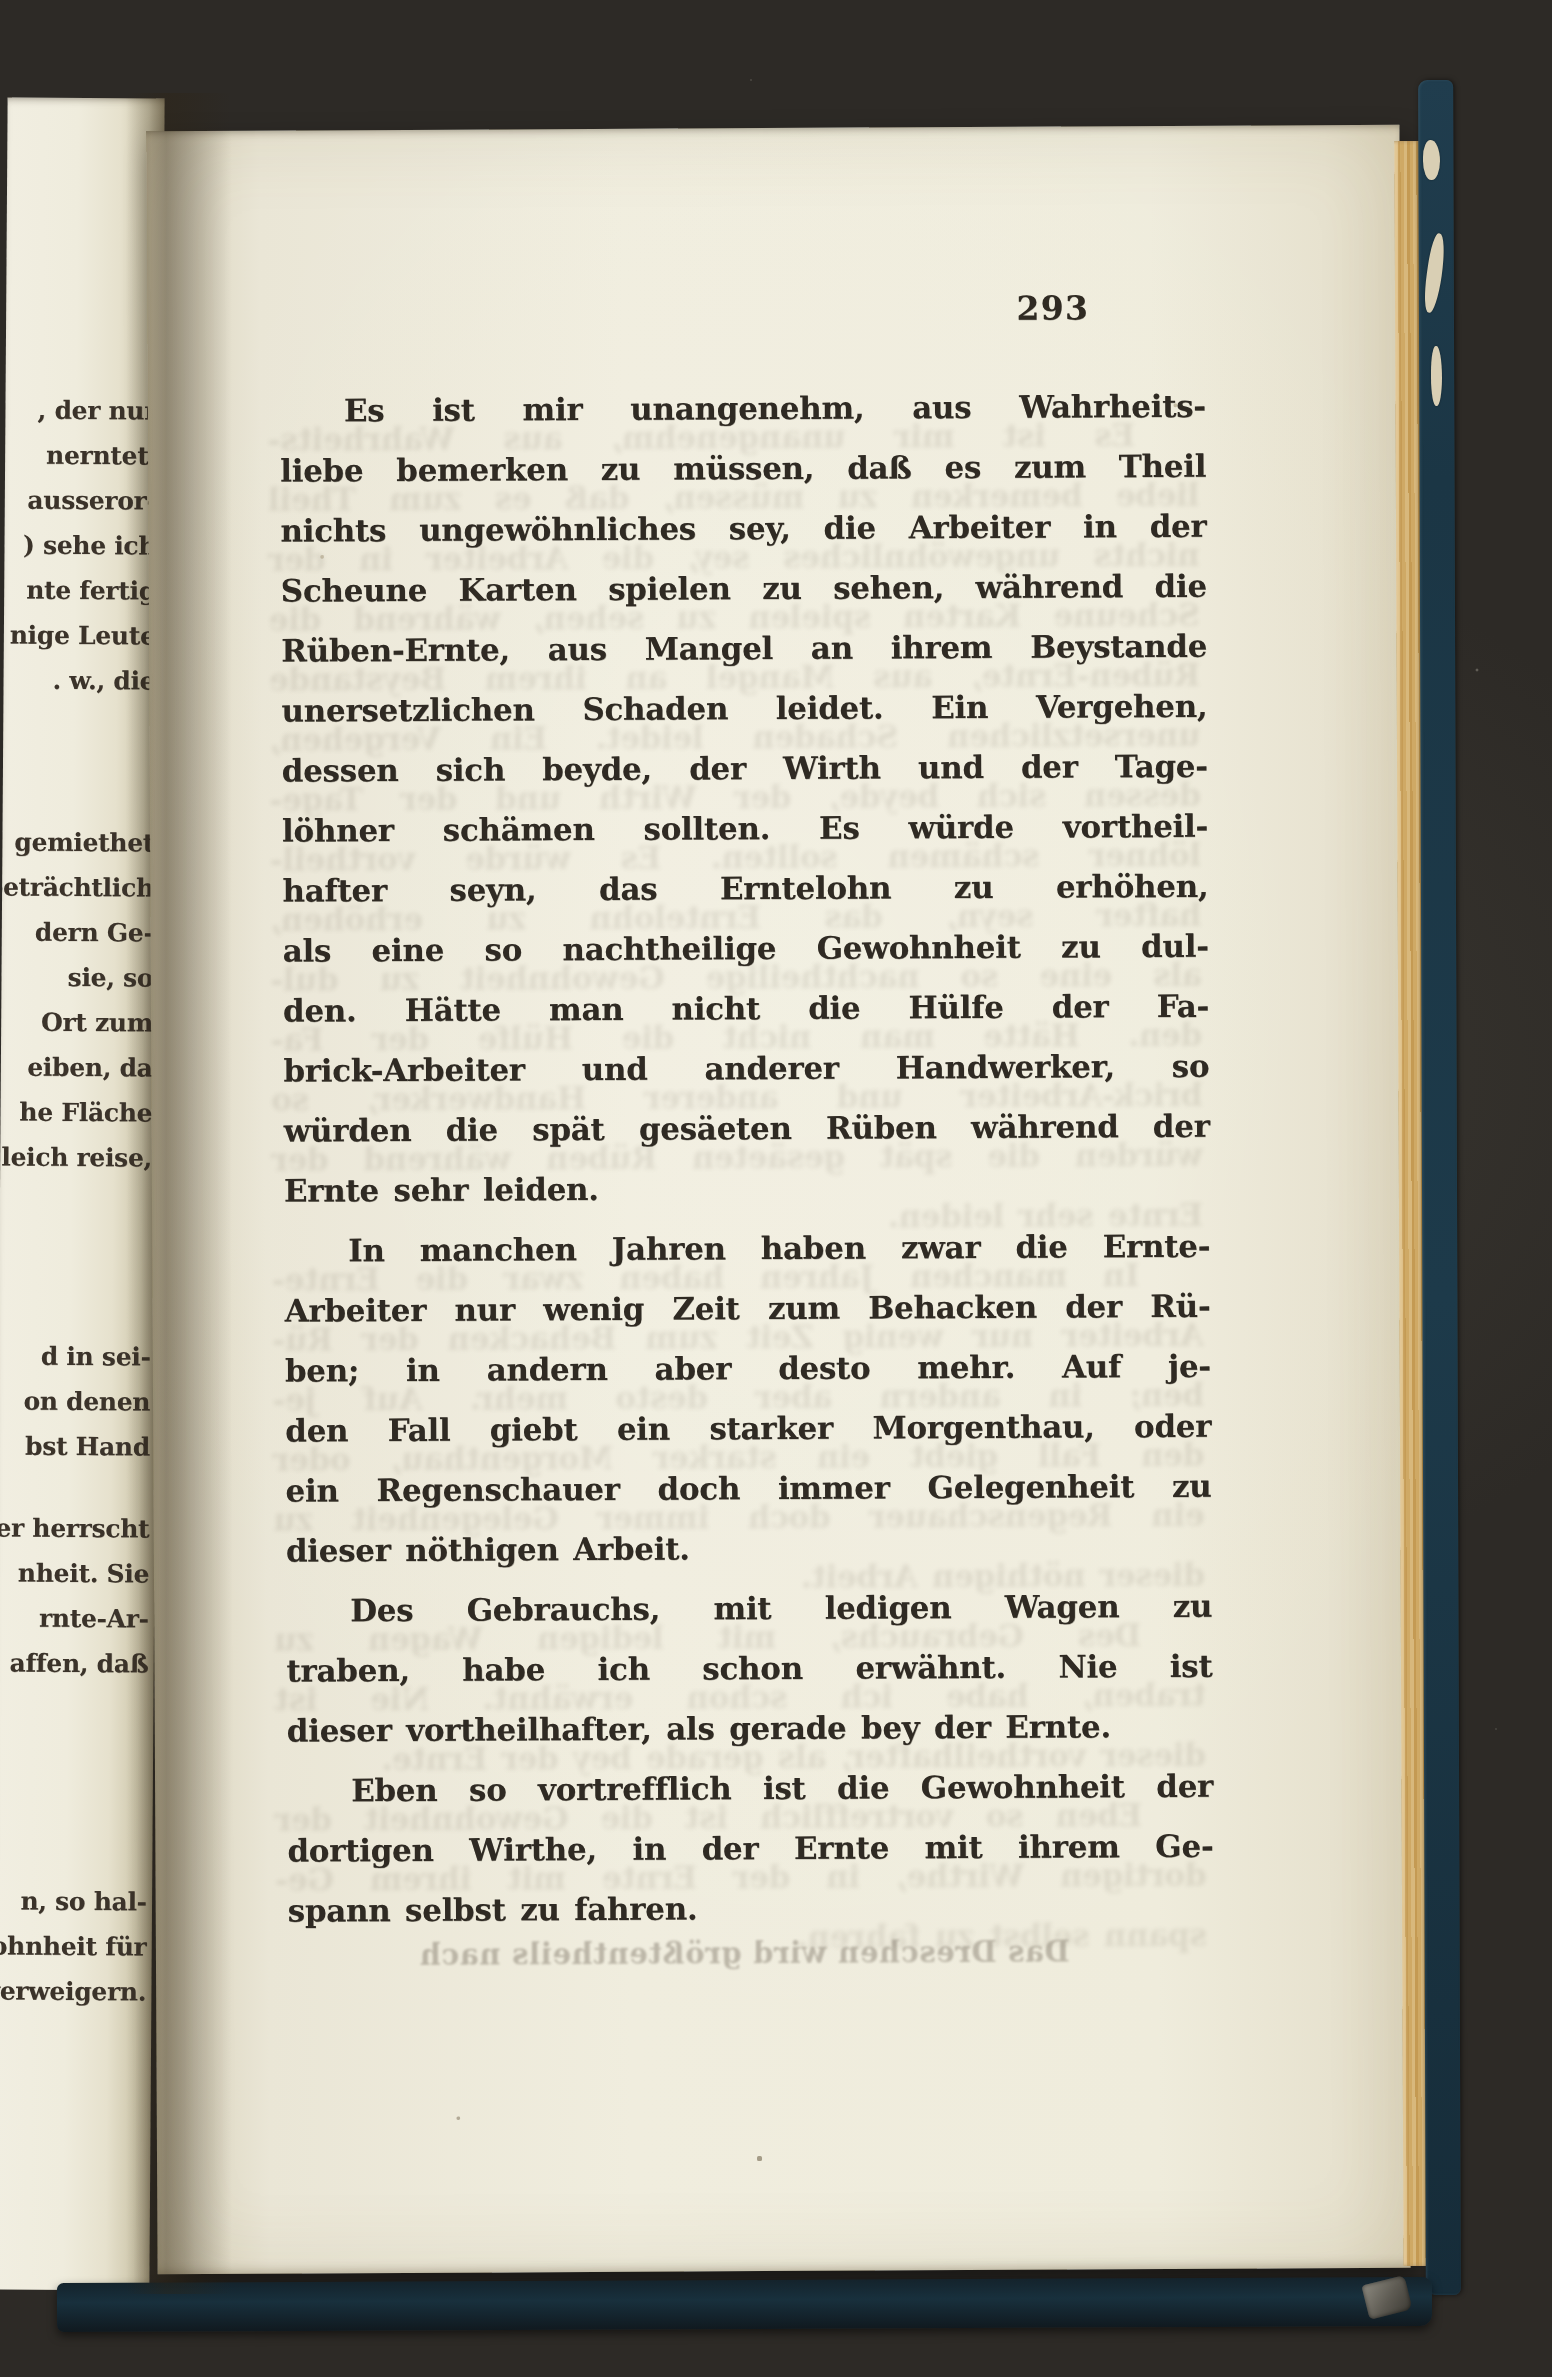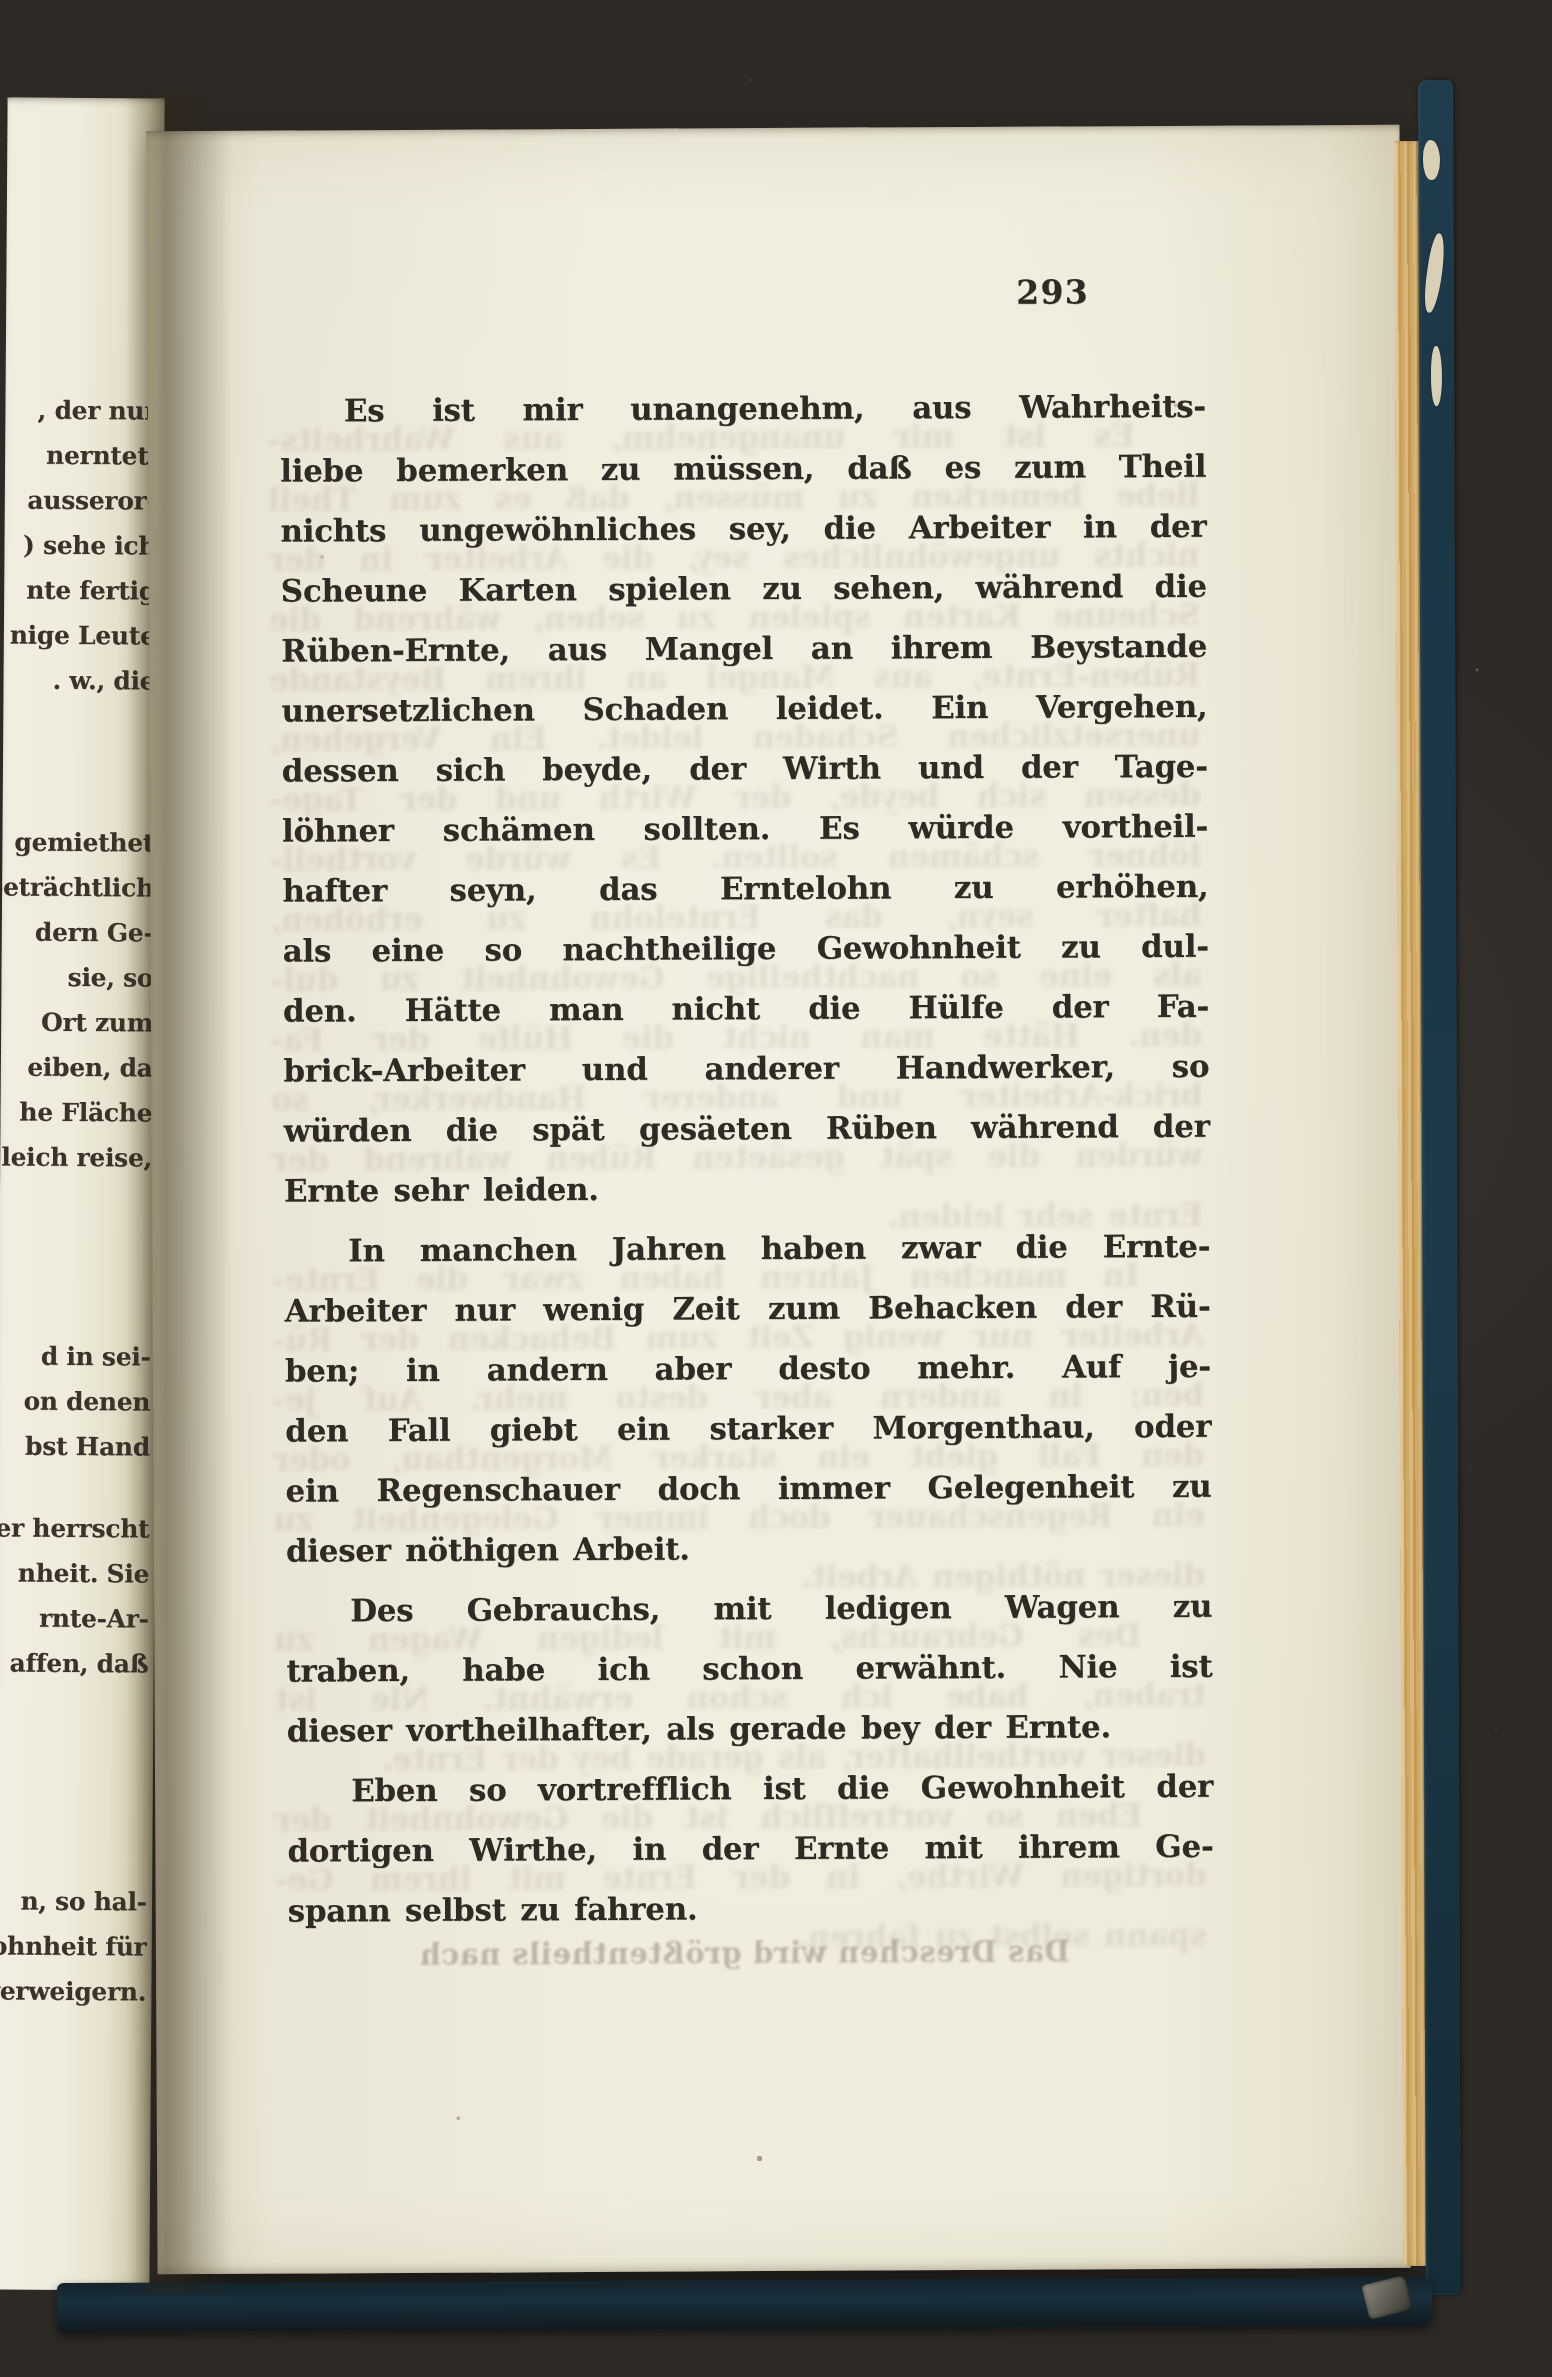--- a/index.html
+++ b/index.html
@@ -35,21 +35,21 @@
   
   .right-page{position:absolute;left:152px;top:128px;width:1253px;height:2143px;
      background:
        radial-gradient(1064px 1596px at 52% 40%, rgba(255,255,250,.16) 0, transparent 70%),
        linear-gradient(90deg,#c6bda2 0,#ddd7c2 37px,#eae6d6 113px,#f0edde 38%,#efecdc 80%,#e7e2cf 94%,#ded7c0 100%);
      transform:rotate(-.3deg);
      box-shadow:inset 0 6.7px 9.3px -6.7px rgba(40,30,15,.5),
                 inset 0 -9.3px 12px -8px rgba(60,45,20,.35),
                 inset 0 0 86px rgba(125,105,60,.14),
                 9.3px 14.6px 30px rgba(0,0,0,.45);}
-  .page-number{position:absolute;top:146px;left:869px;font-size:33px;font-weight:bold;
+  .page-number{position:absolute;top:162px;left:869px;font-size:33px;font-weight:bold;
      color:#2f2a22;letter-spacing:1.3px;text-shadow:0.3px 0.5px 0.5px rgba(47,42,34,.4);}
   .text-block{position:absolute;top:250px;left:132px;width:926px;z-index:3;}
   .para{margin:0;}
   .line{font-size:31px;line-height:60px;font-weight:bold;color:#2f2a23;
      letter-spacing:-0.3px;word-spacing:4px;
      text-align:justify;text-align-last:justify;
      text-shadow:0.3px 0.5px 0.5px rgba(47,42,35,.38);}
   .line.indent{padding-left:64px;}
   .line.last{text-align-last:left;}
 

